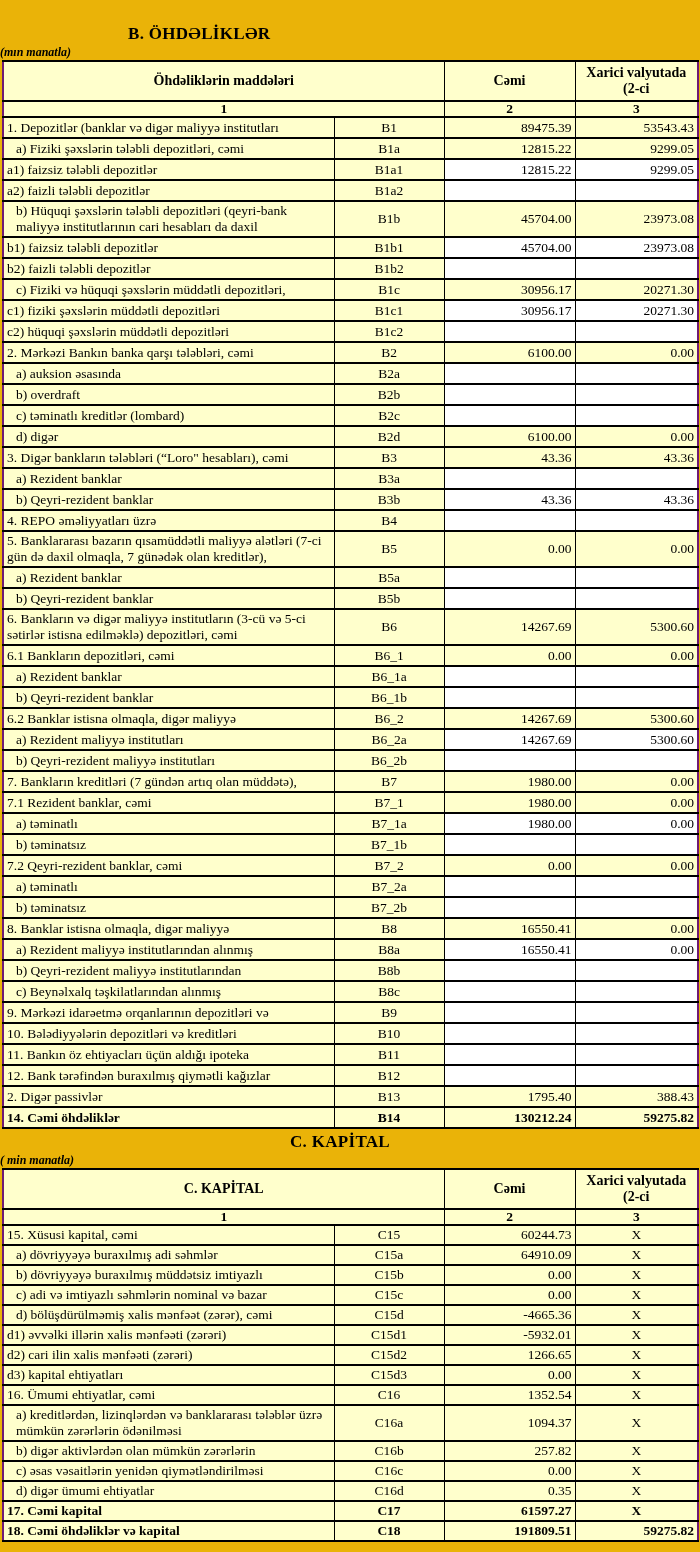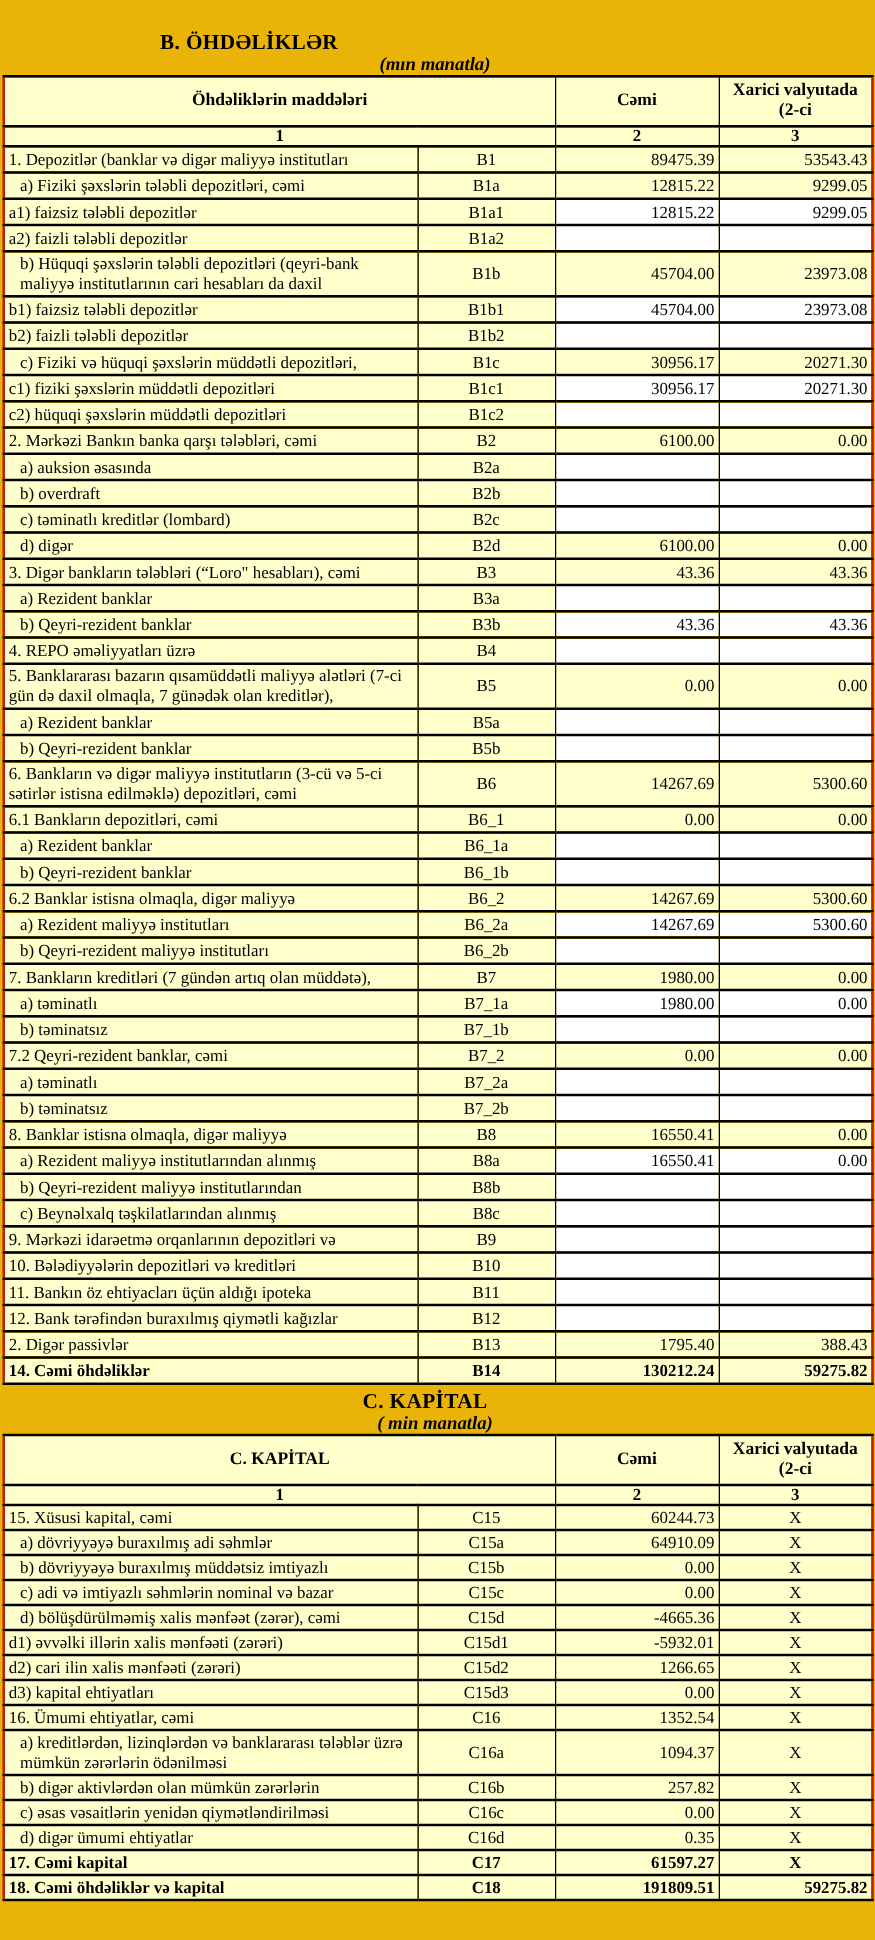--- a/index.html
+++ b/index.html
@@ -6,27 +6,27 @@
   .page{
     width:700px;height:1552px;background:#eab308;overflow:hidden;
     font-family:"Liberation Serif","DejaVu Serif",serif;color:#000;
   }
   .section-title{
     font-weight:bold;font-size:17px;line-height:20px;letter-spacing:.3px;
   }
   .title-b{margin:24px 0 0 128px;}
   .title-c{width:680px;text-align:center;margin-top:3px;}
   .unit-note{
-    width:696px;text-align:center;font-style:italic;font-weight:bold;
-    font-size:15px;line-height:14px;margin-top:1px;
+    width:696px;text-align:left;font-style:italic;font-weight:bold;
+    font-size:12px;line-height:14px;margin-top:1px;
   }
   table.fin{
     border-collapse:collapse;table-layout:fixed;
     width:695px;margin-left:2px;margin-top:1px;
-    border:2px solid #b91c1c;
+    border:2px solid #701a75;
   }
   table.fin td{
     border-left:1px solid #000;border-right:1px solid #000;
     border-top:2px solid #000;border-bottom:2px solid #000;
     background:#FFFFCC;
     font-size:13.5px;line-height:16px;
     padding:1px 3px;vertical-align:middle;
     overflow:hidden;
   }
   tr.hdr td{height:36px;font-weight:bold;text-align:center;font-size:14px;line-height:16px;}
@@ -244,20 +244,26 @@
           <td class="val white"></td>
           <td class="val white"></td>
         </tr>
         <tr>
           <td class="lbl i0">7. Bankların kreditləri (7 gündən artıq olan müddətə),</td>
           <td class="code">B7</td>
           <td class="val">1980.00</td>
           <td class="val">0.00</td>
         </tr>
         <tr>
+          <td class="lbl i0">7.1 Rezident banklar, cəmi</td>
+          <td class="code">B7_1</td>
+          <td class="val">1980.00</td>
+          <td class="val">0.00</td>
+        </tr>
+        <tr>
           <td class="lbl i1">a) təminatlı</td>
           <td class="code">B7_1a</td>
           <td class="val white">1980.00</td>
           <td class="val white">0.00</td>
         </tr>
         <tr>
           <td class="lbl i1">b) təminatsız</td>
           <td class="code">B7_1b</td>
           <td class="val white"></td>
           <td class="val white"></td>

